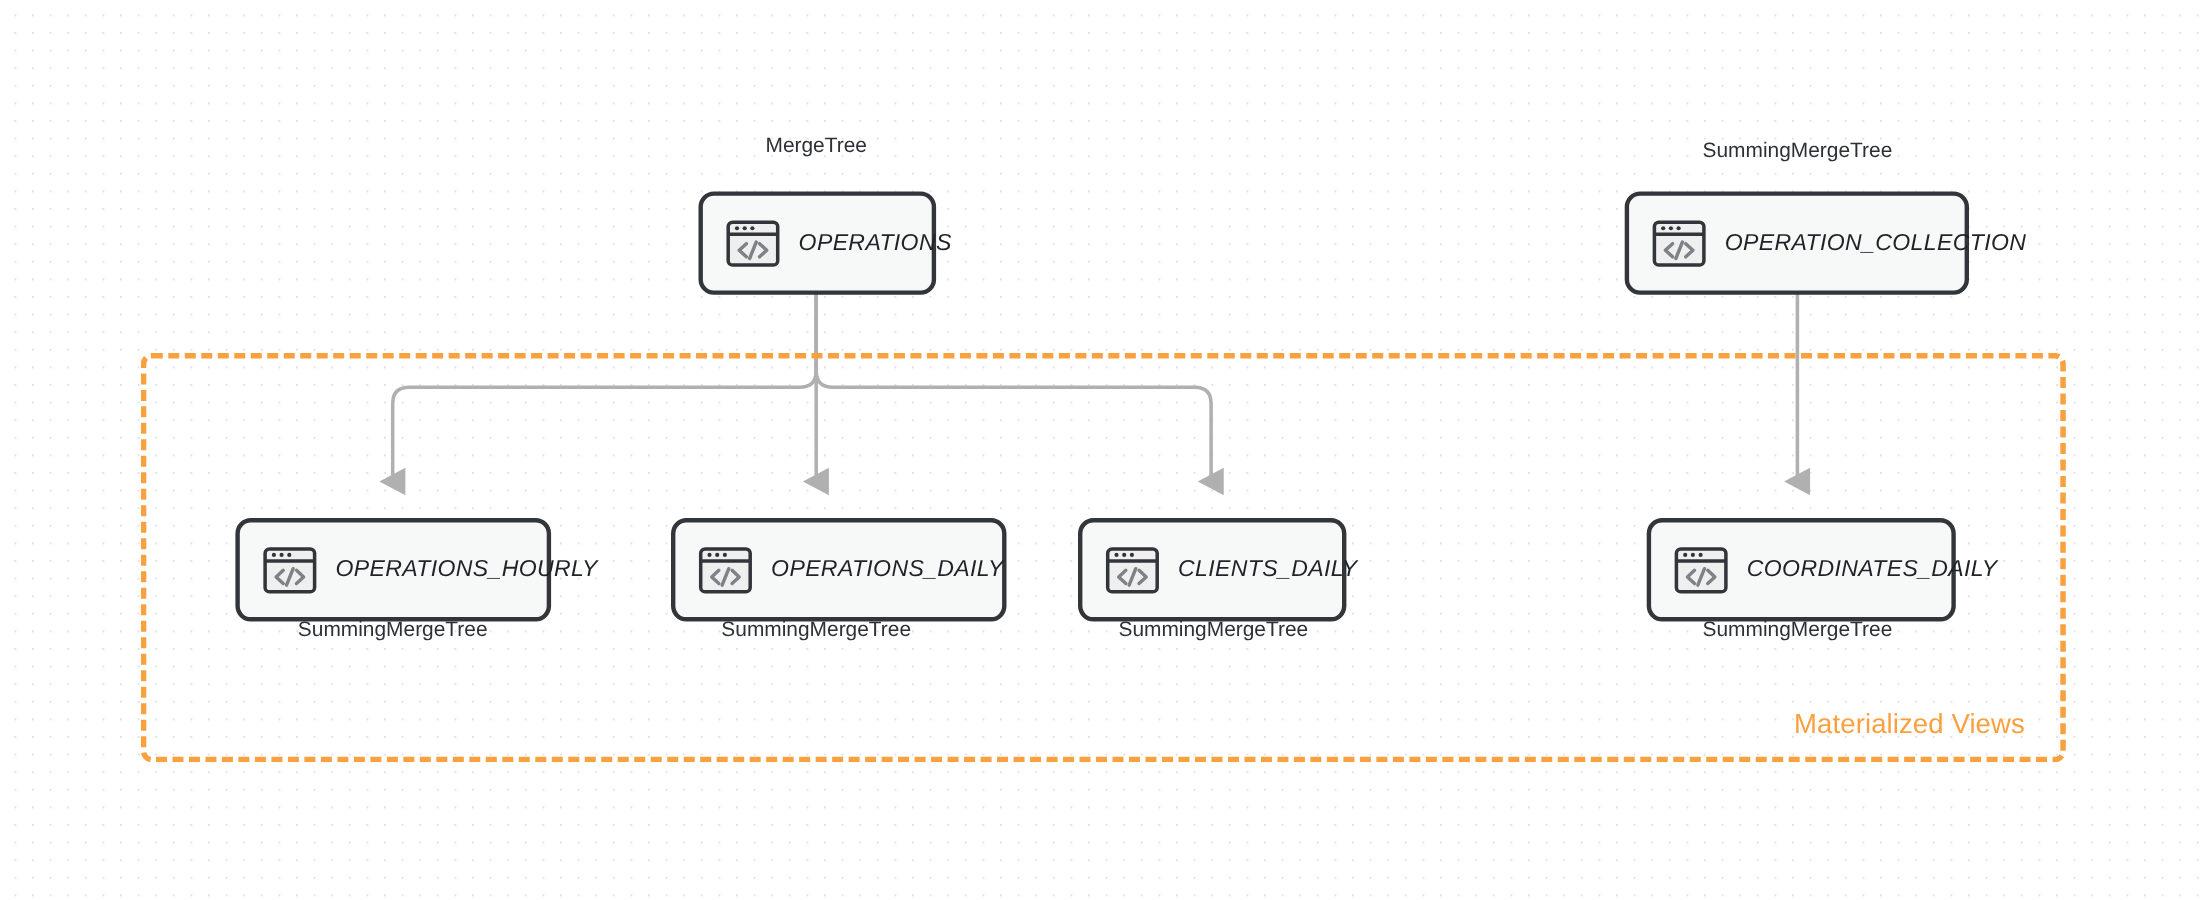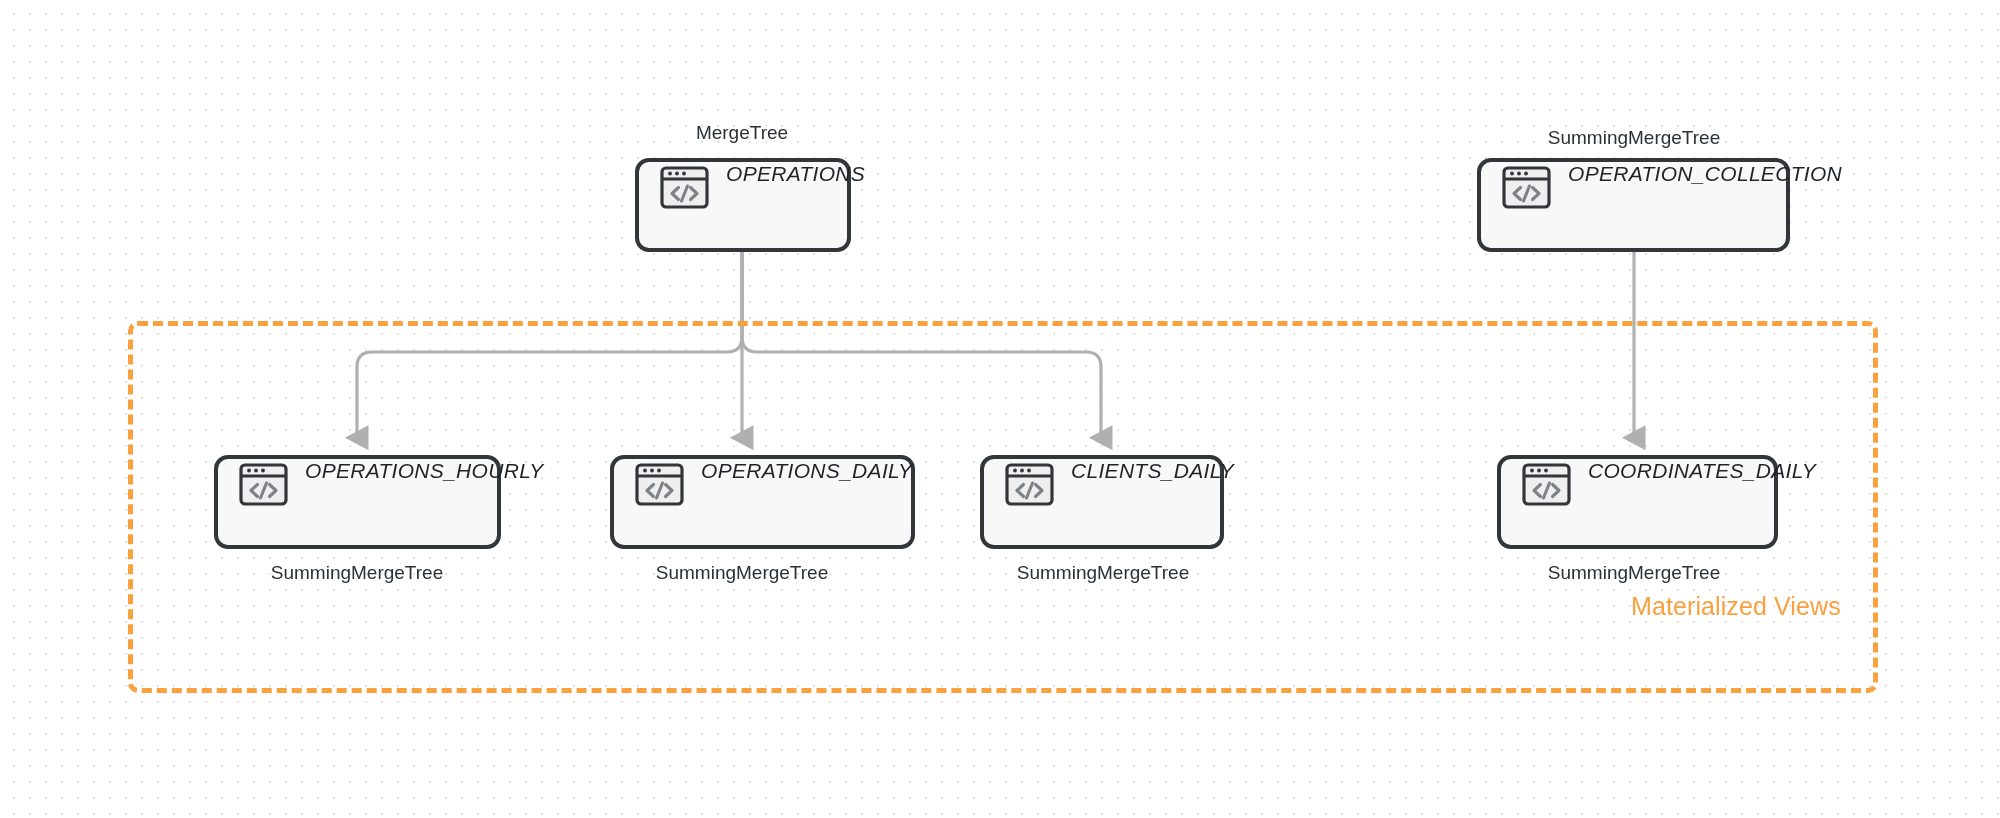--- a/index.html
+++ b/index.html
@@ -52,22 +52,23 @@
   }
 
   
   .node {
     position: absolute;
     box-sizing: border-box;
     background: #f7f8f8;
     border: 4px solid #32363b;
     border-radius: 14px;
     display: flex;
-    align-items: flex-start;
+    align-items: center;
     padding-left: 20px;
+    margin-top: 16px;
   }
   .node-icon {
     flex: 0 0 auto;
     width: 51px;
     height: 51px;
     margin-right: 16px;
   }
   .node-title {
     font-size: 21px;
     font-style: italic;
@@ -101,21 +102,21 @@
     <path d="M 742 252 L 742 438" fill="none" stroke="#b0b0b0" stroke-width="3.2" marker-end="url(#arrowhead)"></path>
 
     <path d="M 742 252 L 742 337 Q 742 352 727 352 L 372 352 Q 357 352 357 367 L 357 438" fill="none" stroke="#b0b0b0" stroke-width="3.2" marker-end="url(#arrowhead)"></path>
 
     <path d="M 742 252 L 742 337 Q 742 352 757 352 L 1086 352 Q 1101 352 1101 367 L 1101 438" fill="none" stroke="#b0b0b0" stroke-width="3.2" marker-end="url(#arrowhead)"></path>
 
     <path d="M 1634 252 L 1634 438" fill="none" stroke="#b0b0b0" stroke-width="3.2" marker-end="url(#arrowhead)"></path>
   </svg>
 
   <div class="group-frame" style="left:128px; top:321px; width:1750px; height:372px;"></div>
-  <div class="group-label" style="left:1631px; top:592px;">Materialized Views</div>
+  <div class="group-label" style="left:1631px; top:644px;">Materialized Views</div>
 
   <div class="engine-label" style="left:742px; top:122px;">MergeTree</div>
   <div class="node" style="left:635px; top:158px; width:216px; height:94px;">
     <span class="node-icon">
       <svg viewBox="0 0 51 51" width="51" height="51" xmlns="http://www.w3.org/2000/svg">
         <rect x="3" y="6" width="45" height="39" rx="4" ry="4" fill="#efefef" stroke="#32363b" stroke-width="3.2"></rect>
         <path d="M 3 17 L 48 17" stroke="#32363b" stroke-width="3.2" fill="none"></path>
         <circle cx="11" cy="11.5" r="1.9" fill="#32363b"></circle>
         <circle cx="18" cy="11.5" r="1.9" fill="#32363b"></circle>
         <circle cx="25" cy="11.5" r="1.9" fill="#32363b"></circle>

